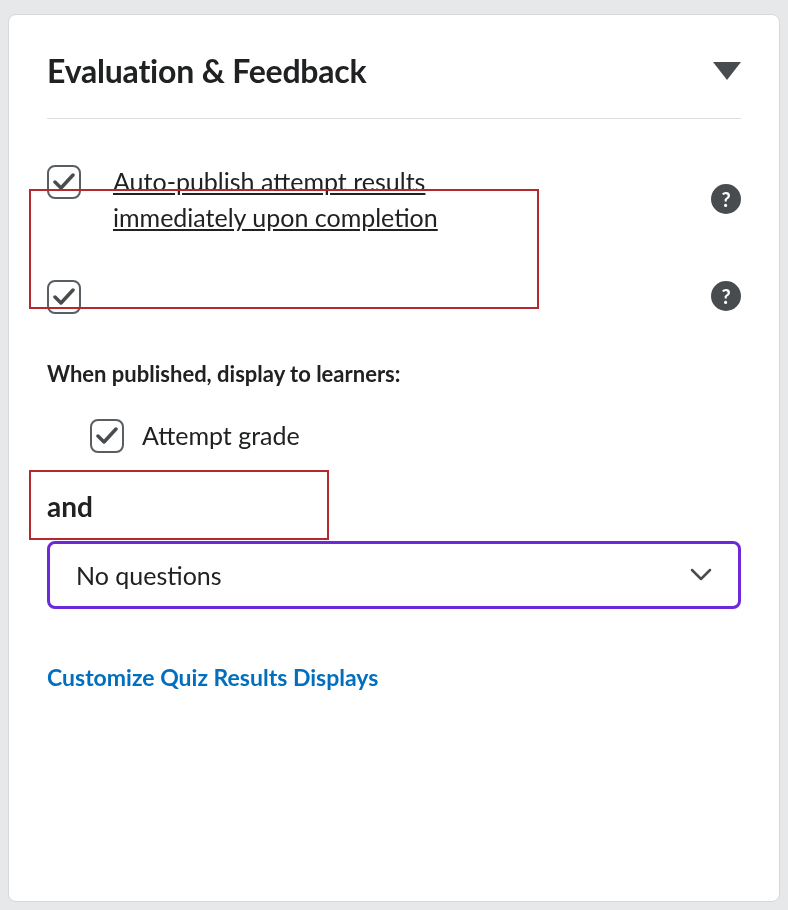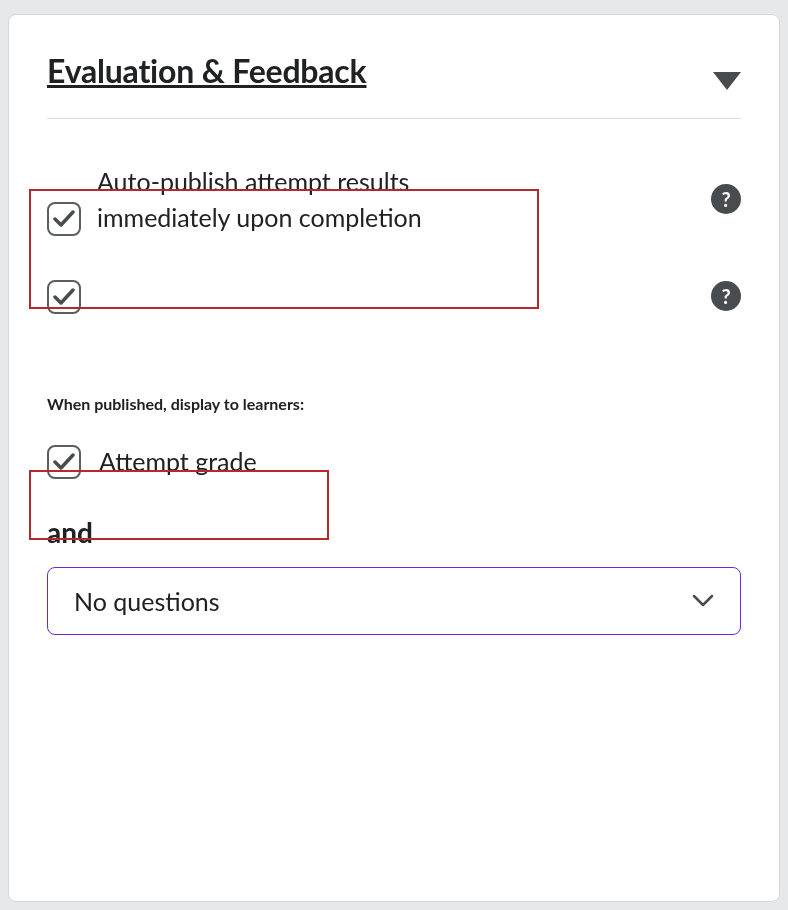--- a/index.html
+++ b/index.html
@@ -14,45 +14,45 @@
     background: #ffffff;
     border: 1px solid #d3d9dd;
     border-radius: 8px;
     margin: 14px 8px 8px 8px;
     padding: 36px 38px 40px 38px;
     position: relative;
     height: calc(100% - 22px);
   }
   .panel-header {
     display: flex;
-    align-items: flex-end;
+    align-items: center;
     justify-content: space-between;
-    text-decoration: underline;
   }
   .panel-title {
     font-size: 32px;
     font-weight: 700;
     letter-spacing: -0.2px;
     color: #202122;
   }
   .expand-icon svg { display:block; }
   .divider {
     border: none;
     border-top: 1px solid #d9dde0;
     margin: 28px 0 0 0;
   }
   .options-area {
     margin-top: 44px;
   }
   .checkbox-row {
     display: flex;
-    align-items: flex-end;
-    gap: 16px;
+    align-items: flex-start;
+    gap: 32px;
     position: relative;
     padding-right: 70px;
+    text-decoration: underline;
   }
   .checkbox-row + .checkbox-row { margin-top: 42px; }
   .checkbox {
     width: 34px;
     height: 34px;
     border: 2px solid #595e63;
     border-radius: 8px;
     display: flex;
     align-items: center;
     justify-content: center;
@@ -98,40 +98,41 @@
     width: 510px;
     height: 120px;
   }
   .highlight-2 {
     left: 20px;
     top: 455px;
     width: 300px;
     height: 70px;
   }
   .section-label {
-    font-size: 16px;
-    font-weight: 700;
-    color: #202122;
-    margin-top: 80px;
+    font-size: 22px;
+    font-weight: 700;
+    color: #202122;
+    margin-top: 46px;
   }
   .attempt-row {
     margin-top: 30px;
     display: flex;
     align-items: center;
     gap: 18px;
+    margin-left: 43px;
   }
   .and-label {
     font-size: 28px;
     font-weight: 700;
     color: #202122;
     margin-top: 36px;
   }
   .dropdown {
     margin-top: 18px;
-    border: 1px solid #6d28d9;
+    border: 3px solid #6d28d9;
     border-radius: 8px;
     height: 68px;
     display: flex;
     align-items: center;
     justify-content: space-between;
     padding: 0 26px;
     cursor: pointer;
   }
   .dropdown-label {
     font-size: 25px;
@@ -204,19 +205,20 @@
 
     <div class="dropdown">
       <span class="dropdown-label">No questions</span>
       <span class="dropdown-chevron">
         <svg width="22" height="14" viewBox="0 0 22 14">
             <polyline points="2,2 11,11 20,2" fill="none" stroke="#494c4e" stroke-width="2.5" stroke-linecap="round" stroke-linejoin="round"></polyline>
           </svg>
       </span>
     </div>
 
+    <a class="customize-link">Customize Quiz Results Displays</a>
 
   </div>
 
   <div class="highlight-box highlight-1"></div>
   <div class="highlight-box highlight-2"></div>
 
 </div>
 
 </body></html>

